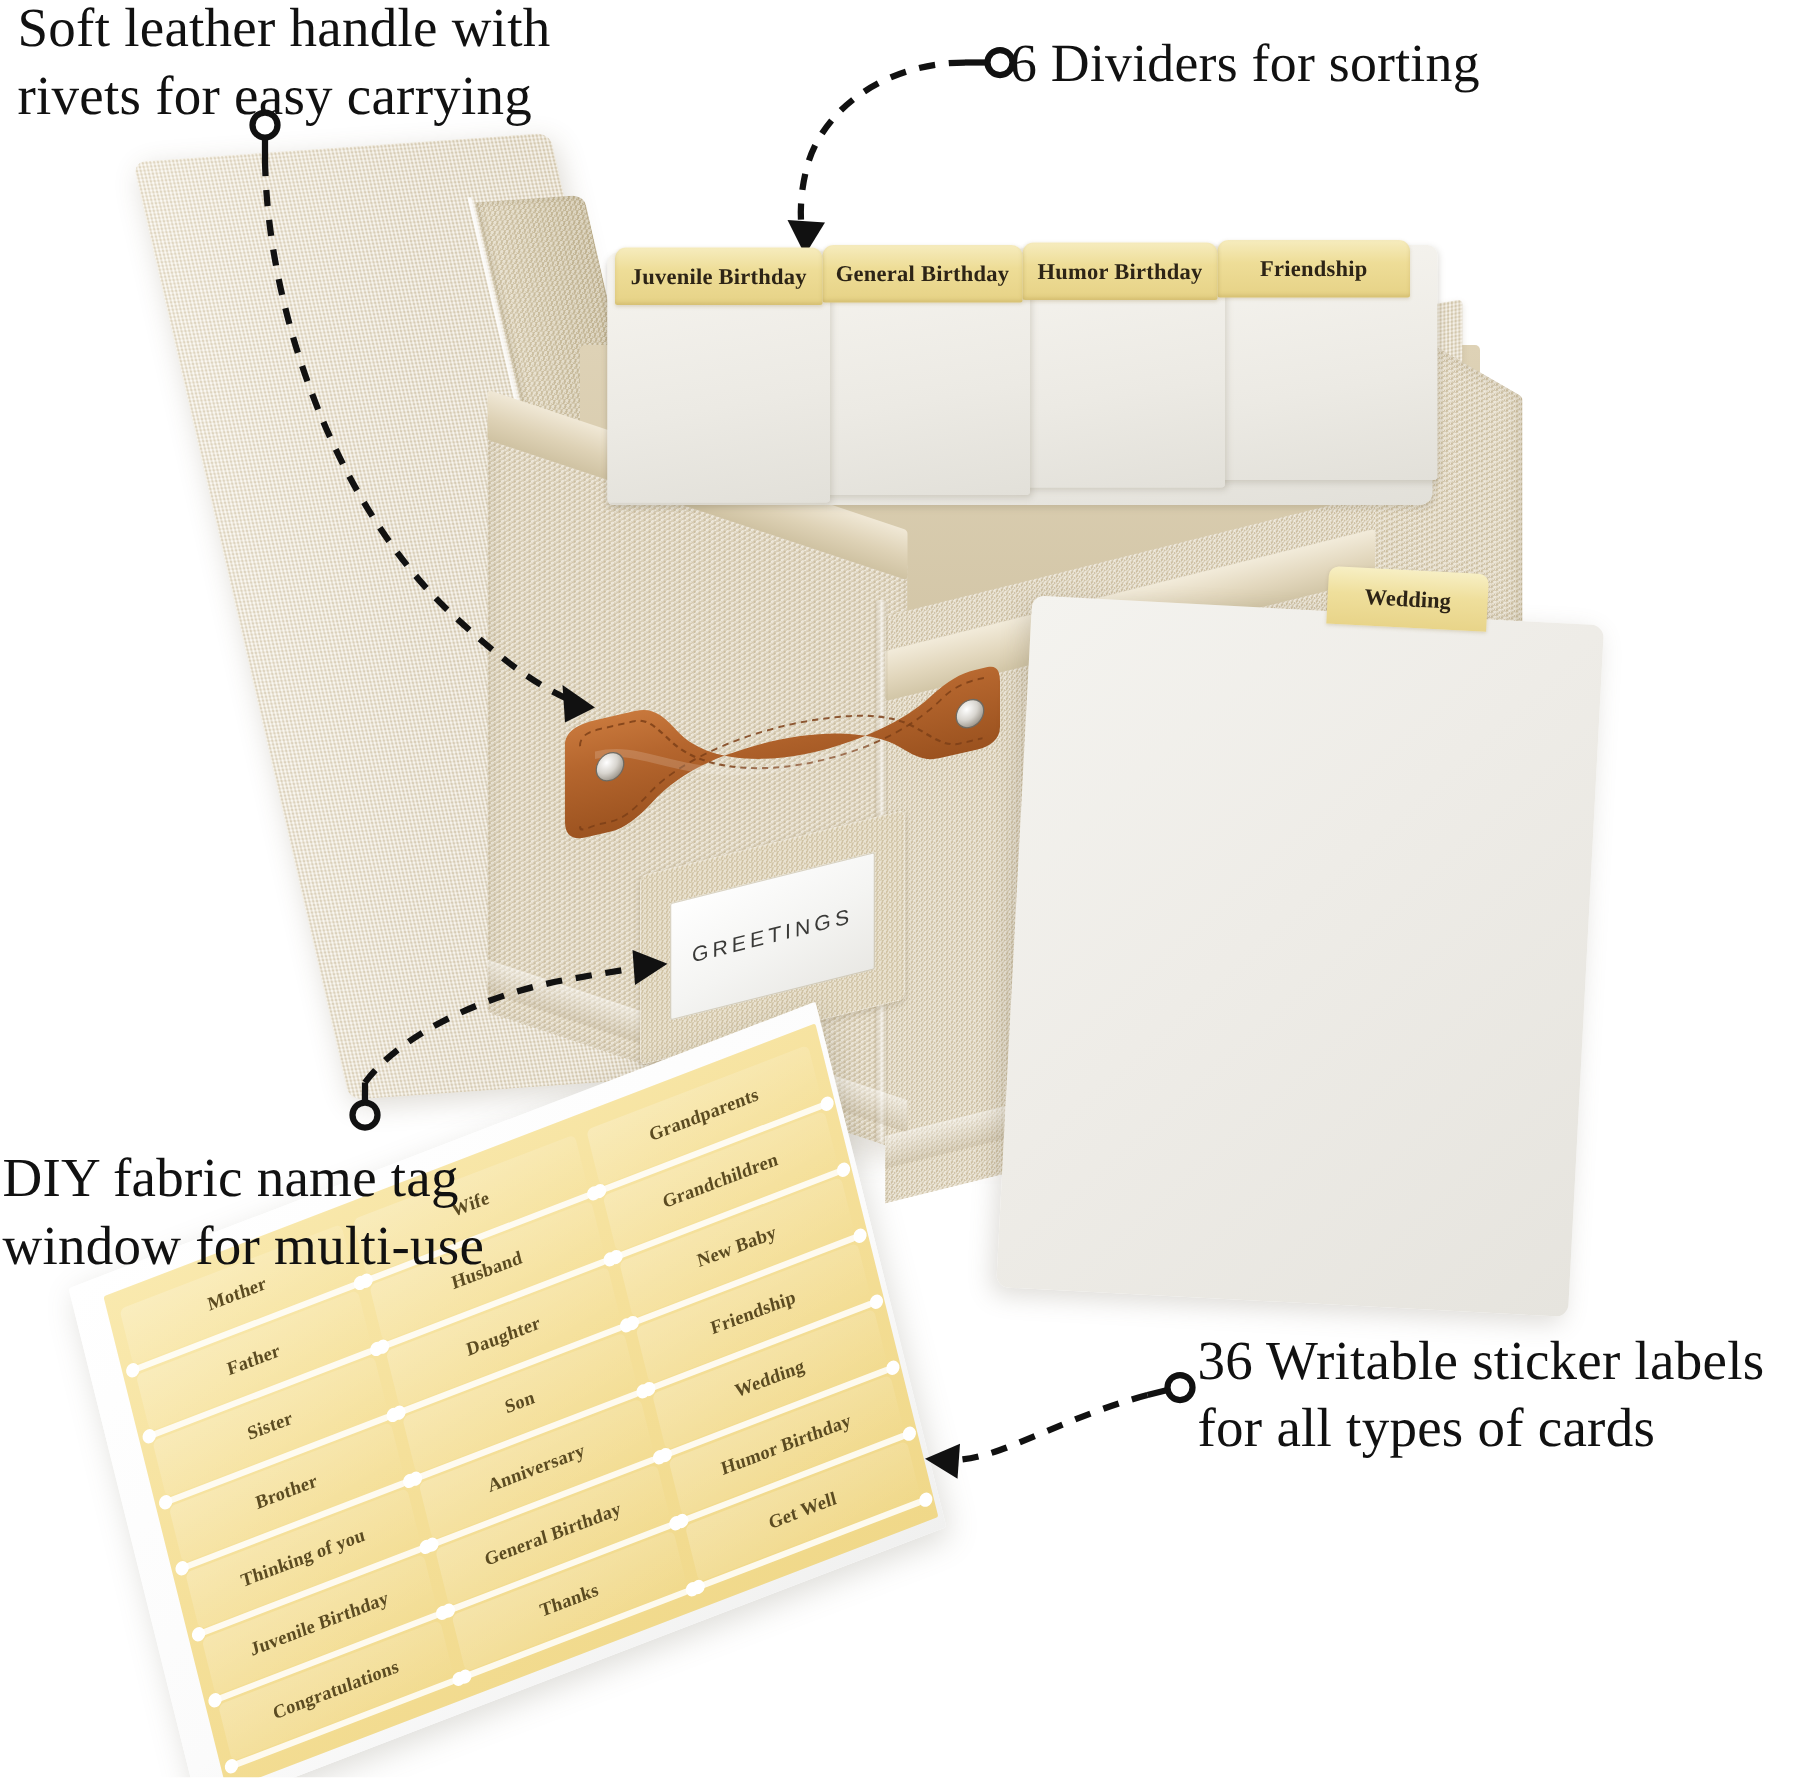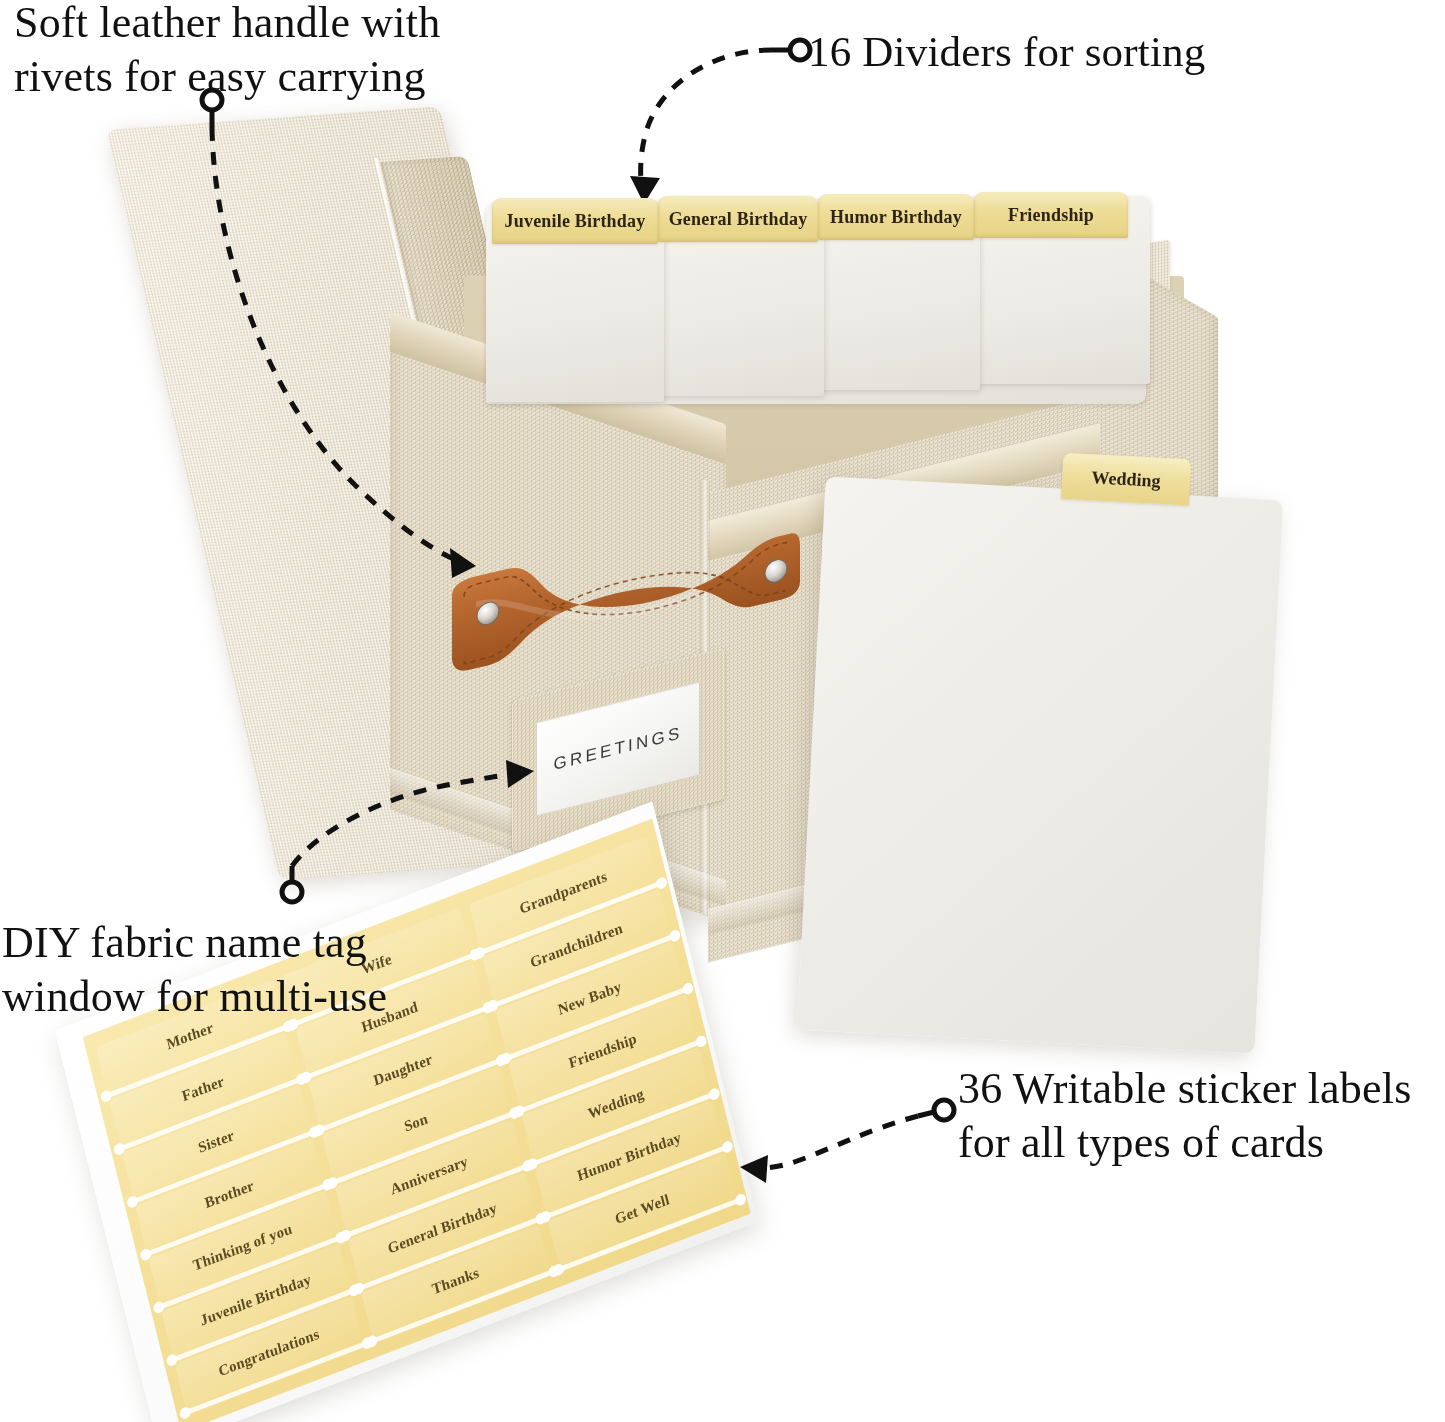--- a/index.html
+++ b/index.html
@@ -647,19 +647,19 @@
     <g>
       <circle cx="944" cy="1110" r="10" fill="none" stroke="#111" stroke-width="5"></circle>
       <line x1="934" y1="1112" x2="918" y2="1116" stroke="#111" stroke-width="5"></line>
       <path d="M918,1116 C872,1128 828,1150 800,1160 C786,1165 776,1167 766,1168" fill="none" stroke="#111" stroke-width="5" stroke-dasharray="13 11"></path>
       <polygon points="740,1167 768,1155 766,1183" fill="#111"></polygon>
     </g>
   </svg>
 
   <div class="caption" id="cap-handle">Soft leather handle with
 rivets for easy carrying</div>
-  <div class="caption" id="cap-dividers">16 Dividers for sorting</div>
+  <div class="caption" id="cap-dividers">6 Dividers for sorting</div>
   <div class="caption" id="cap-nametag">DIY fabric name tag
 window for multi-use</div>
   <div class="caption" id="cap-stickers">36 Writable sticker labels
 for all types of cards</div>
 
 </div>
 
 </body></html>

